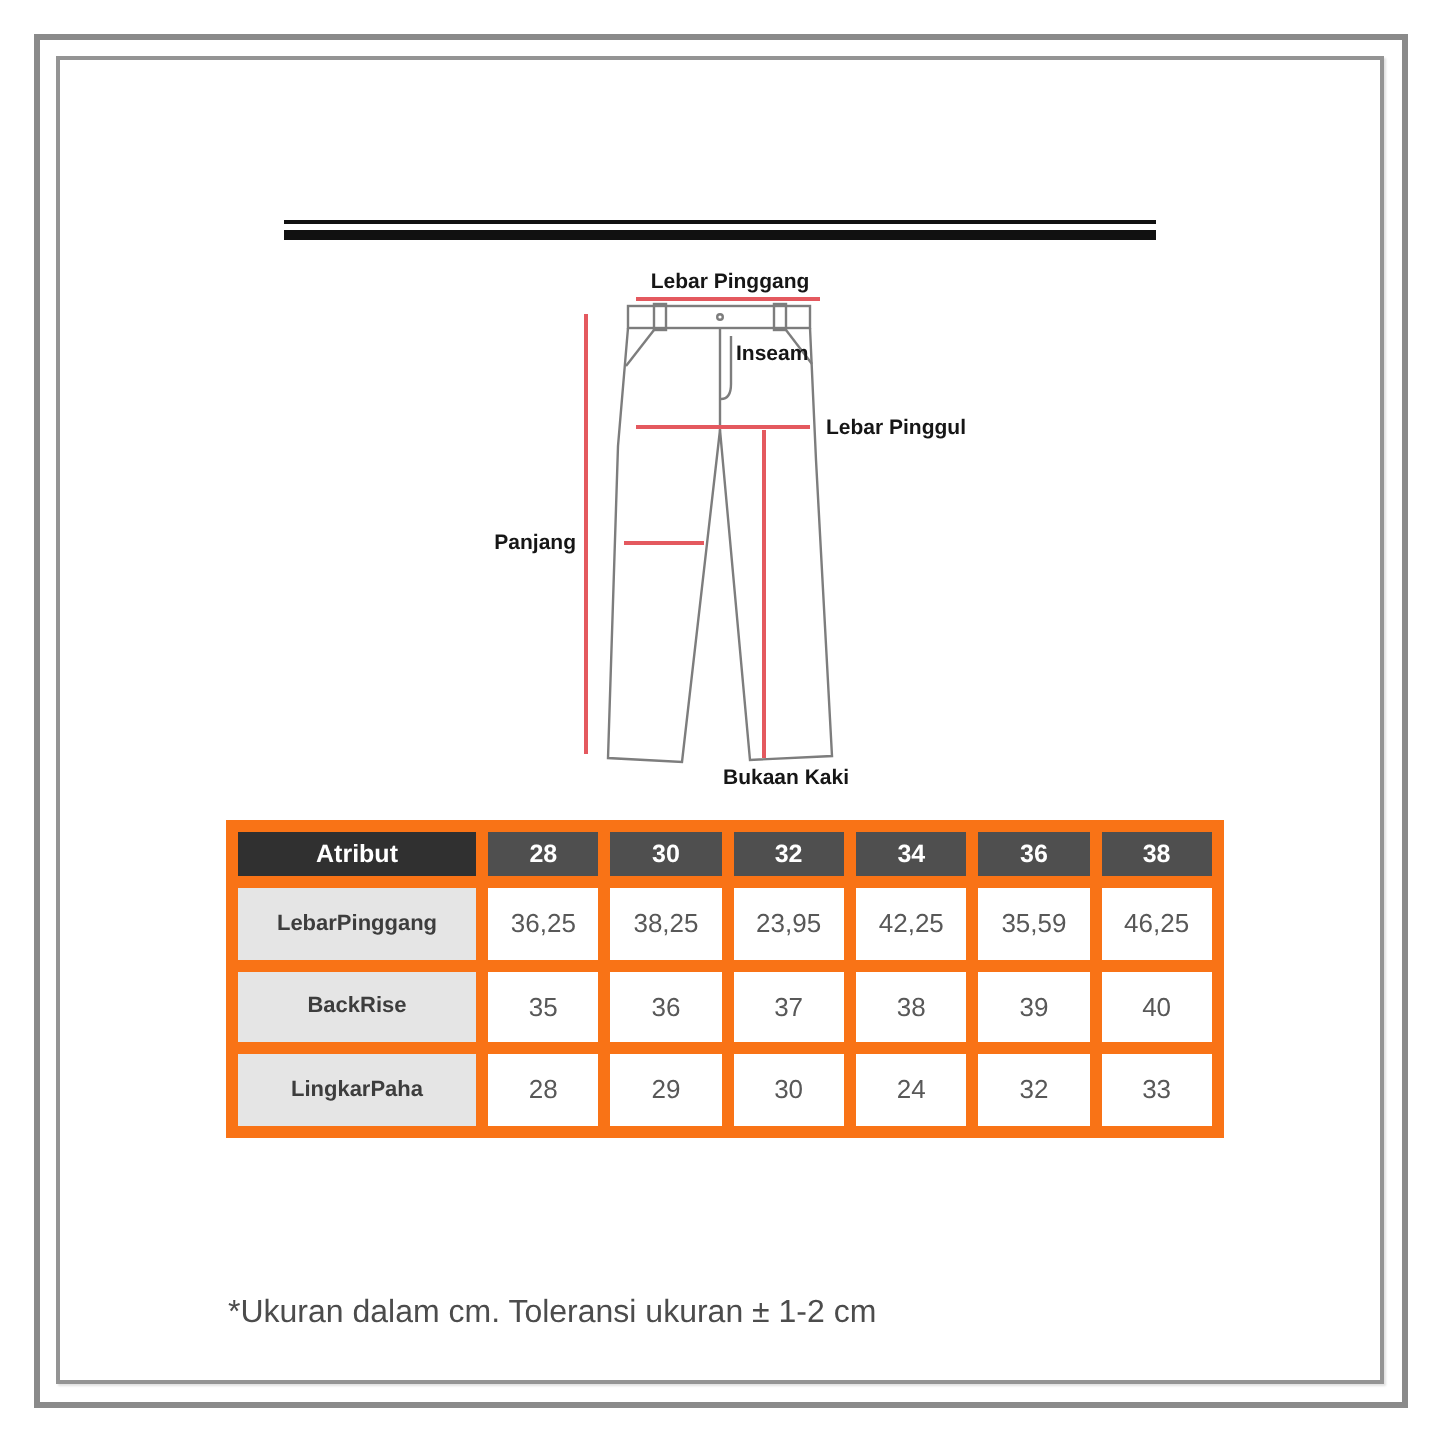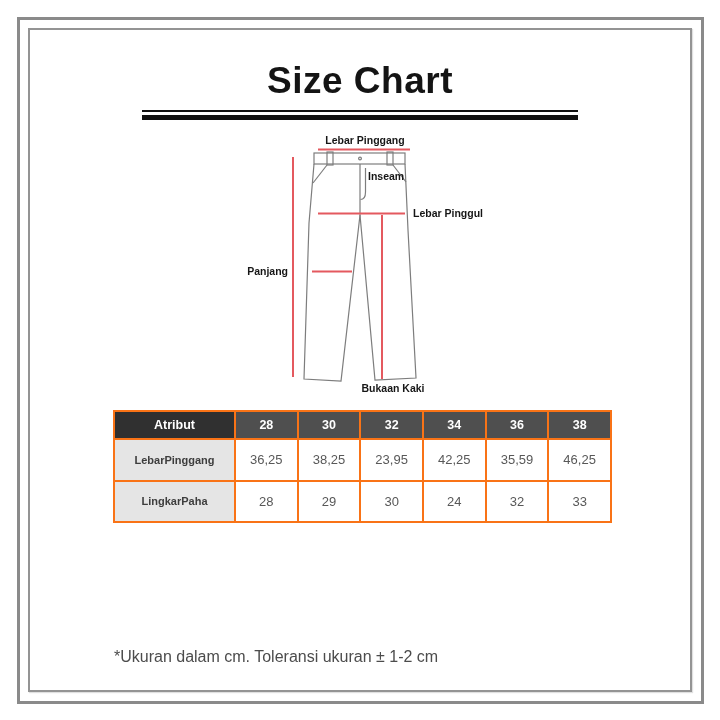--- a/index.html
+++ b/index.html
@@ -13,39 +13,38 @@
         font-size:37px;font-weight:bold;color:#141414;letter-spacing:0.5px;}
   .rule{position:absolute;left:142px;top:110px;width:436px;}
   .rule .thin{height:2px;background:#111;}
   .rule .thick{height:5px;background:#111;margin-top:3px;}
   .diagram{position:absolute;left:230px;top:128px;width:260px;height:272px;}
   .diagram svg{display:block;width:260px;height:272px;}
   .diagram text{font-family:"Liberation Sans",sans-serif;font-weight:bold;
         font-size:10.5px;fill:#161616;}
   table.size{position:absolute;left:113px;top:410px;width:499px;
         border-collapse:collapse;table-layout:fixed;background:#fff;}
-  table.size th,table.size td{border:2px solid #f97316;text-align:center;
+  table.size th,table.size td{border:6px solid #f97316;text-align:center;
         vertical-align:middle;padding:0;}
   table.size thead tr{height:28px;}
   table.size tbody tr{height:41.5px;}
   th.corner{background:#303030;color:#ffffff;font-size:12.5px;font-weight:bold;width:119px;}
   th.size-h{background:#4f4f4f;color:#ffffff;font-size:12.5px;font-weight:bold;}
   th.attr{background:#e5e5e5;color:#3d3d3d;font-size:11px;font-weight:bold;}
   td.val{color:#585858;font-size:13px;background:#ffffff;margin-top:32px;}
   .footnote{position:absolute;left:114px;top:648px;font-size:16px;color:#4c4c4c;}
 </style>
 </head>
 <body>
 
 <div class="page">
 
   <div class="frame-outer"></div>
   <div class="frame-inner"></div>
 
-  <div class="title">Size Chart</div>
 
   <div class="rule">
     <div class="thin"></div>
     <div class="thick"></div>
   </div>
 
   <div class="diagram">
     <svg viewBox="0 0 260 272" xmlns="http://www.w3.org/2000/svg">
 
       <g stroke="#7d7d7d" stroke-width="1.2" fill="none">
@@ -93,20 +92,29 @@
       <tr>
         <th class="attr">LebarPinggang</th>
         <td class="val">36,25</td>
         <td class="val">38,25</td>
         <td class="val">23,95</td>
         <td class="val">42,25</td>
         <td class="val">35,59</td>
         <td class="val">46,25</td>
       </tr>
       <tr>
+        <th class="attr">BackRise</th>
+        <td class="val">35</td>
+        <td class="val">36</td>
+        <td class="val">37</td>
+        <td class="val">38</td>
+        <td class="val">39</td>
+        <td class="val">40</td>
+      </tr>
+      <tr>
         <th class="attr">LingkarPaha</th>
         <td class="val">28</td>
         <td class="val">29</td>
         <td class="val">30</td>
         <td class="val">24</td>
         <td class="val">32</td>
         <td class="val">33</td>
       </tr>
     </tbody>
   </table>

